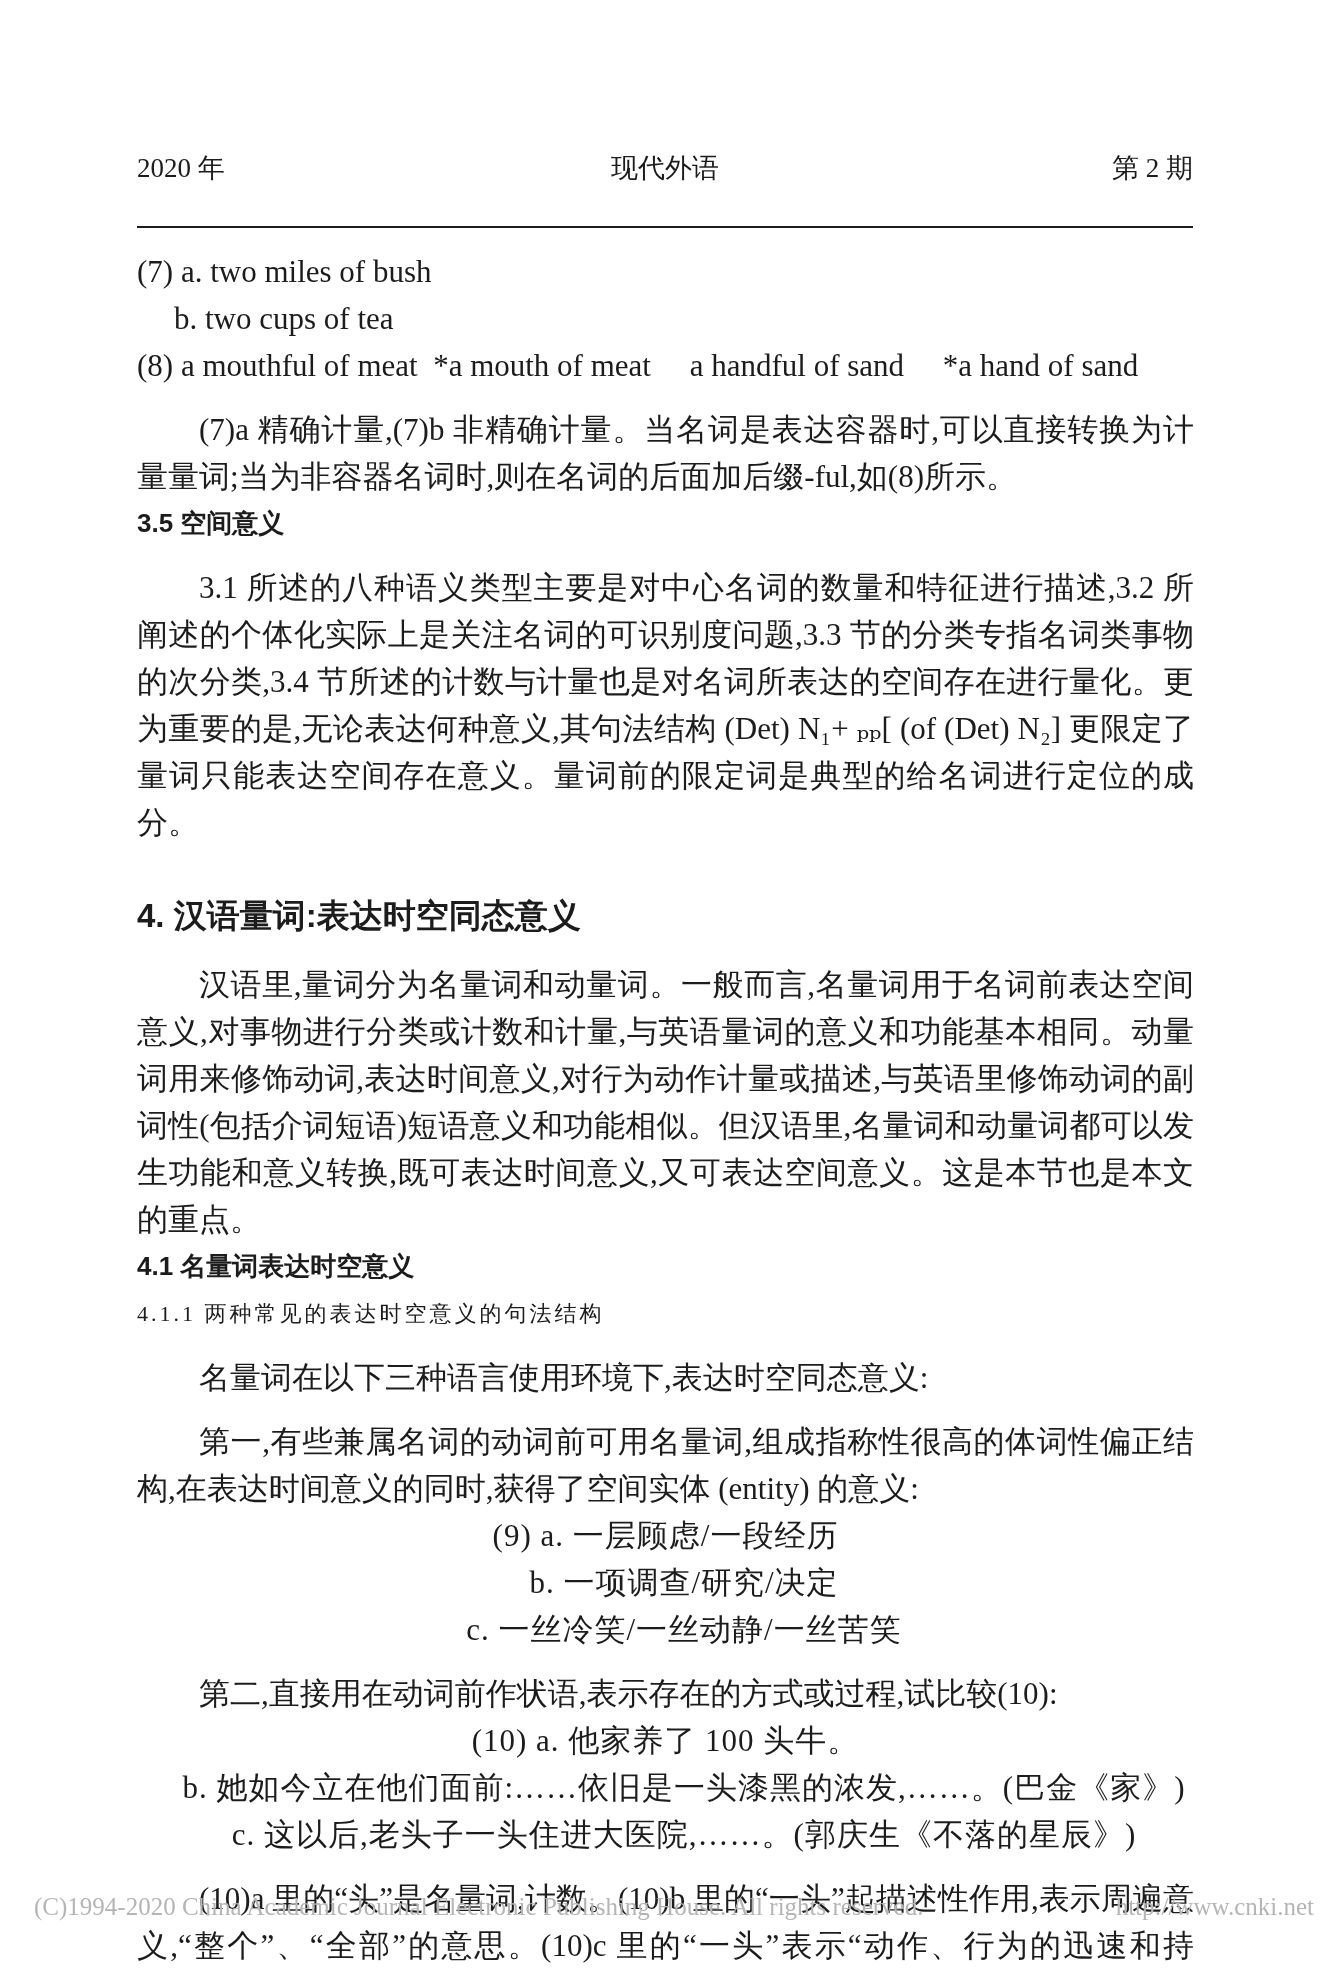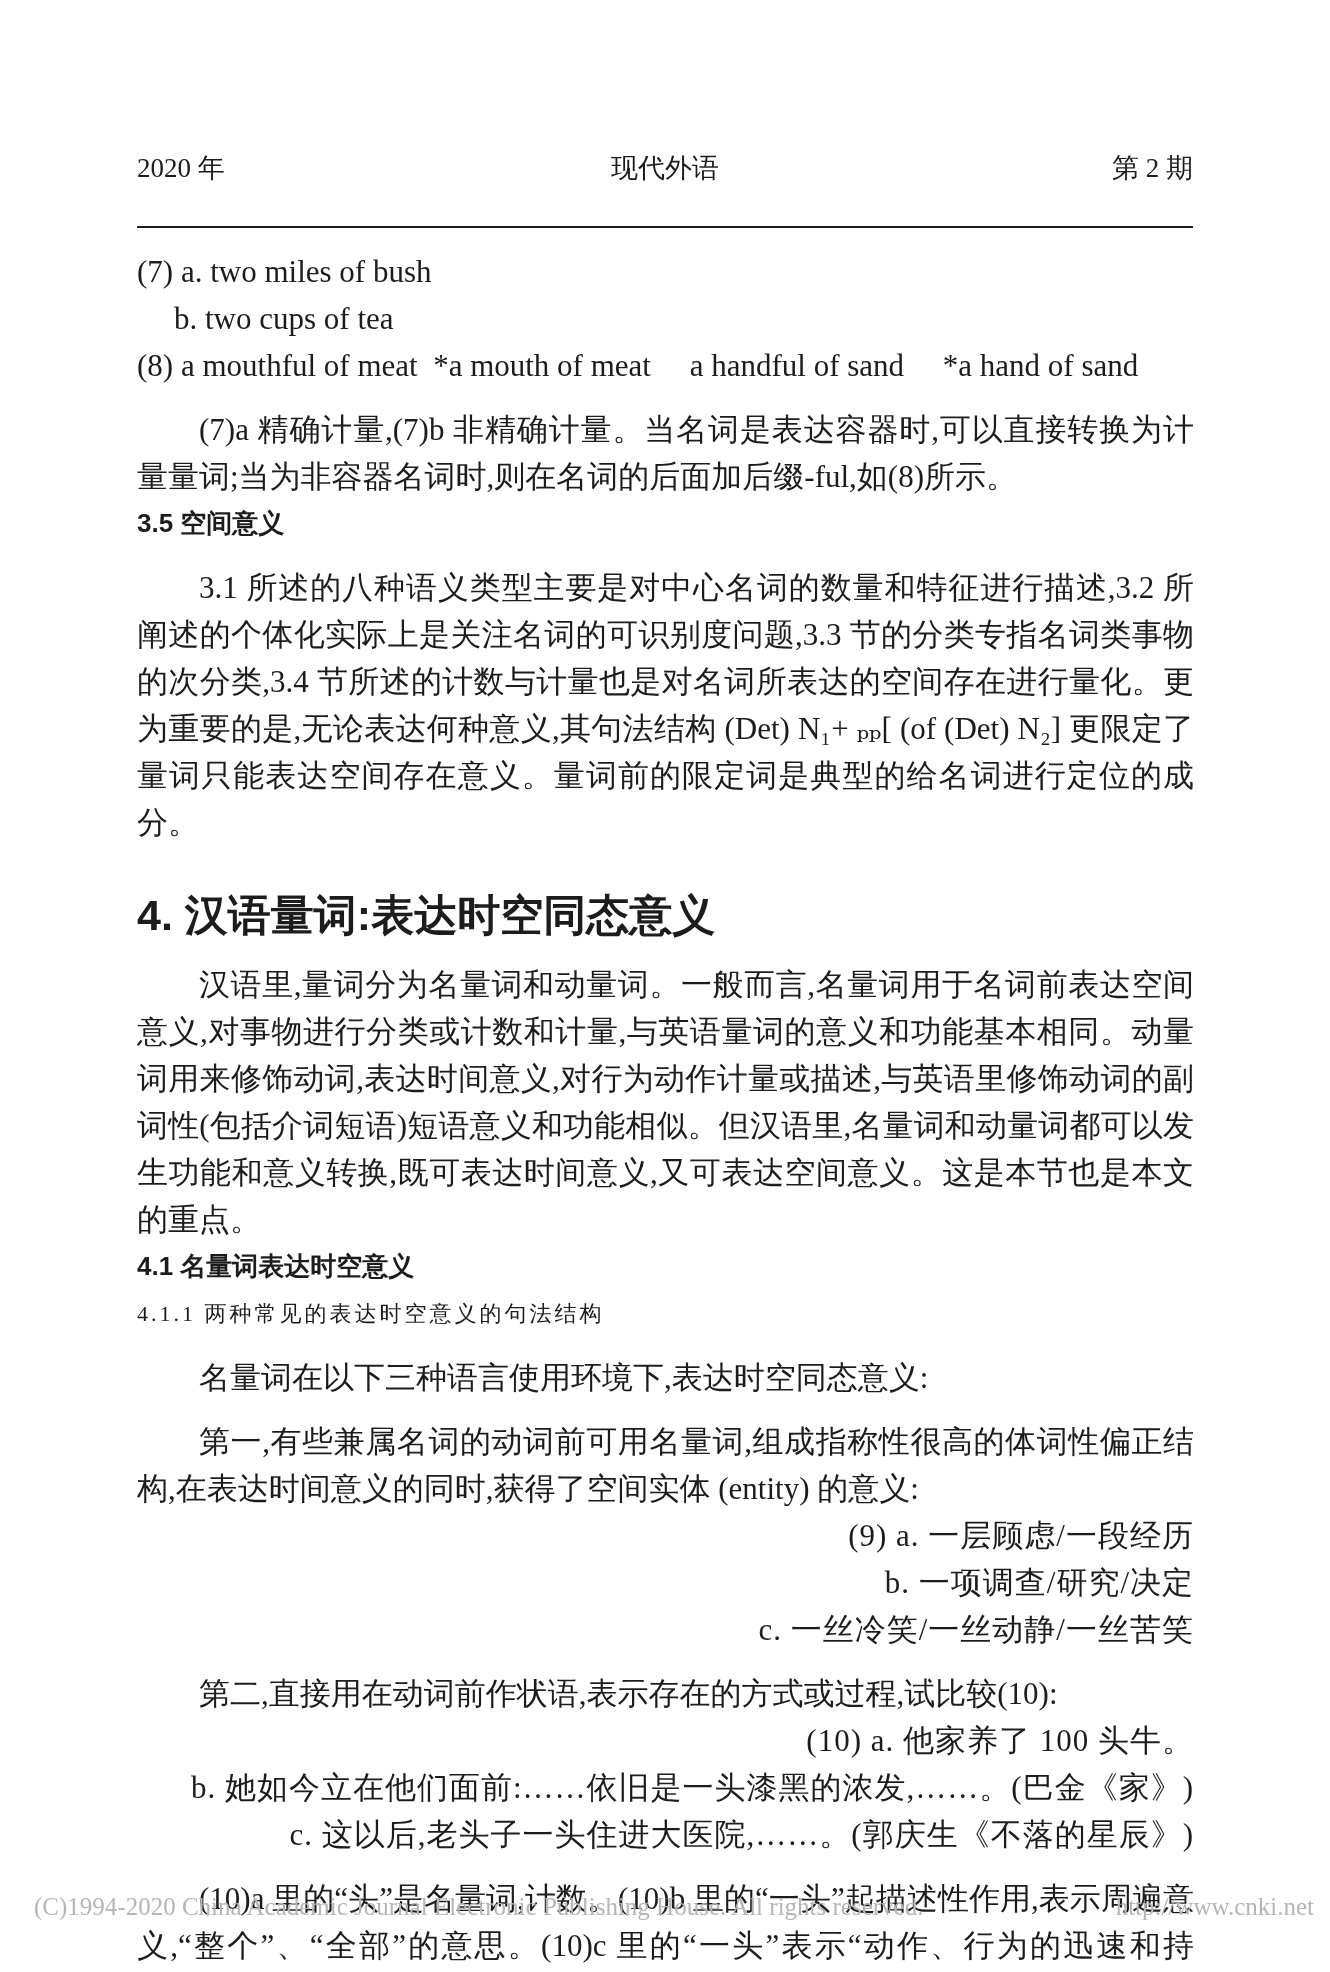--- a/index.html
+++ b/index.html
@@ -38,29 +38,29 @@
   .ex-en { white-space: pre-wrap; text-align: left; }
   .ex-sub { padding-left: 37px; }
   .para { text-indent: 2em; margin-top: 17px; }
   .h-sub, .h-main {
     font-family: "Liberation Sans", "DejaVu Sans", sans-serif;
     font-weight: bold;
     text-align: left;
     font-size: 26px;
     line-height: 47px;
   }
-  .h-main { font-size: 43px; margin-top: 46px; margin-bottom: 22px; }
+  .h-main { font-size: 33px; margin-top: 46px; margin-bottom: 22px; }
   .h-kaiti {
     font-weight: normal;
     text-align: left;
     font-size: 22px;
     letter-spacing: 3px;
     line-height: 47px;
   }
-  .ex-cn { text-align: right; letter-spacing: 1px; }
+  .ex-cn { text-align: center; letter-spacing: 1px; }
   .page-number {
     margin-top: 22px;
     text-align: left;
     font-size: 29px;
     letter-spacing: 4px;
   }
   .footer {
     position: absolute;
     left: 0; right: 4px;
     top: 1893px;

